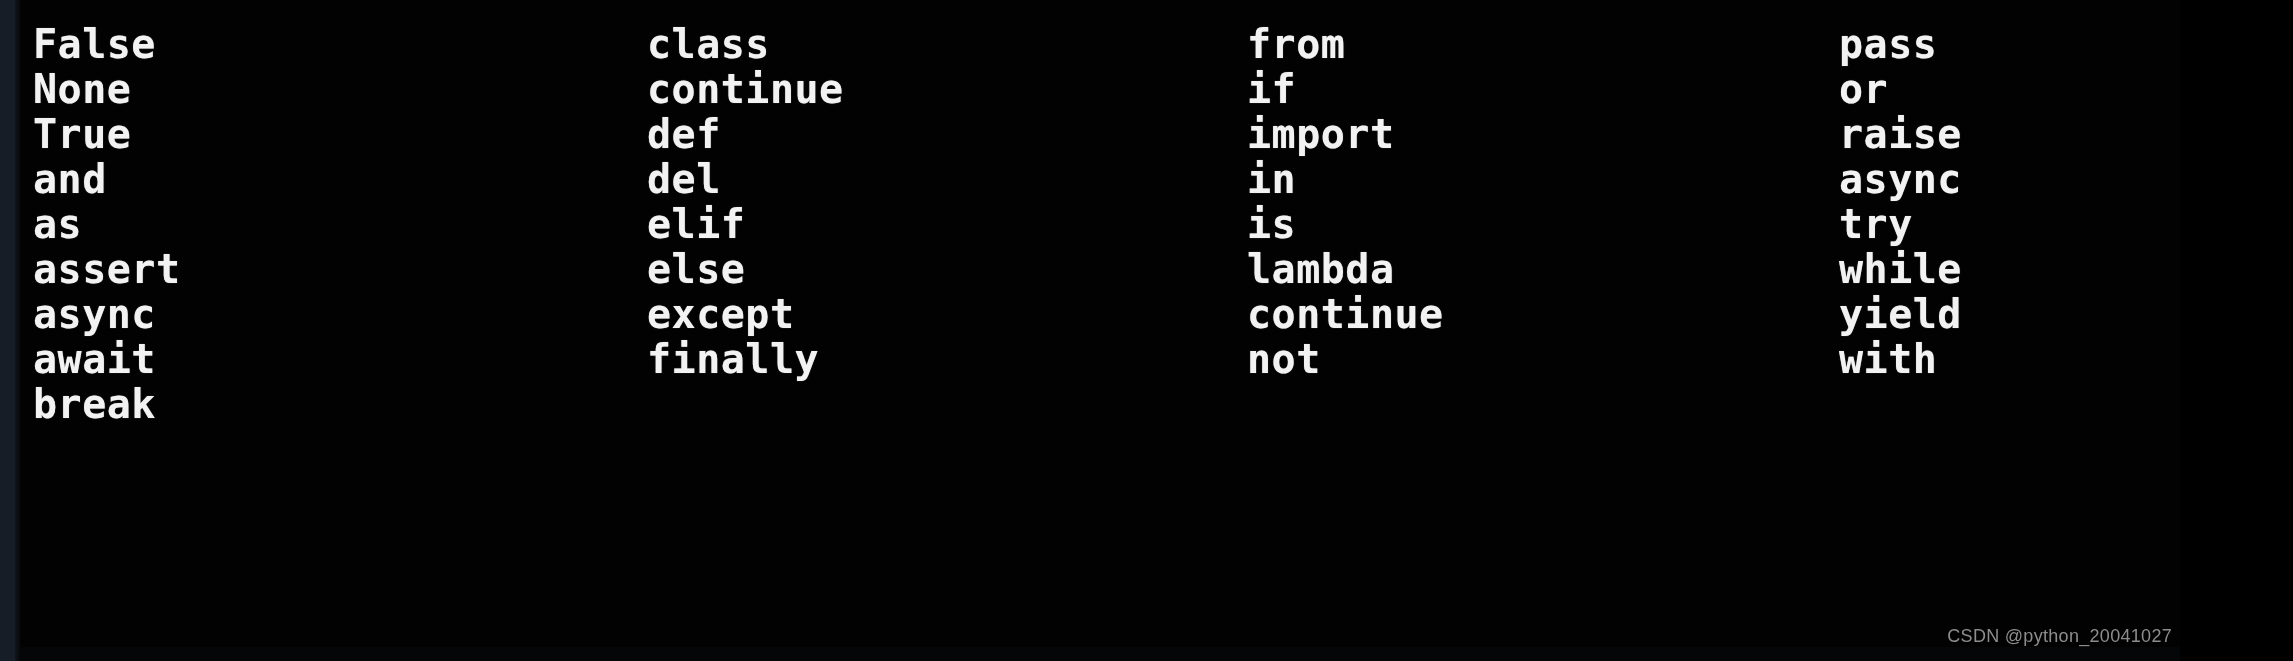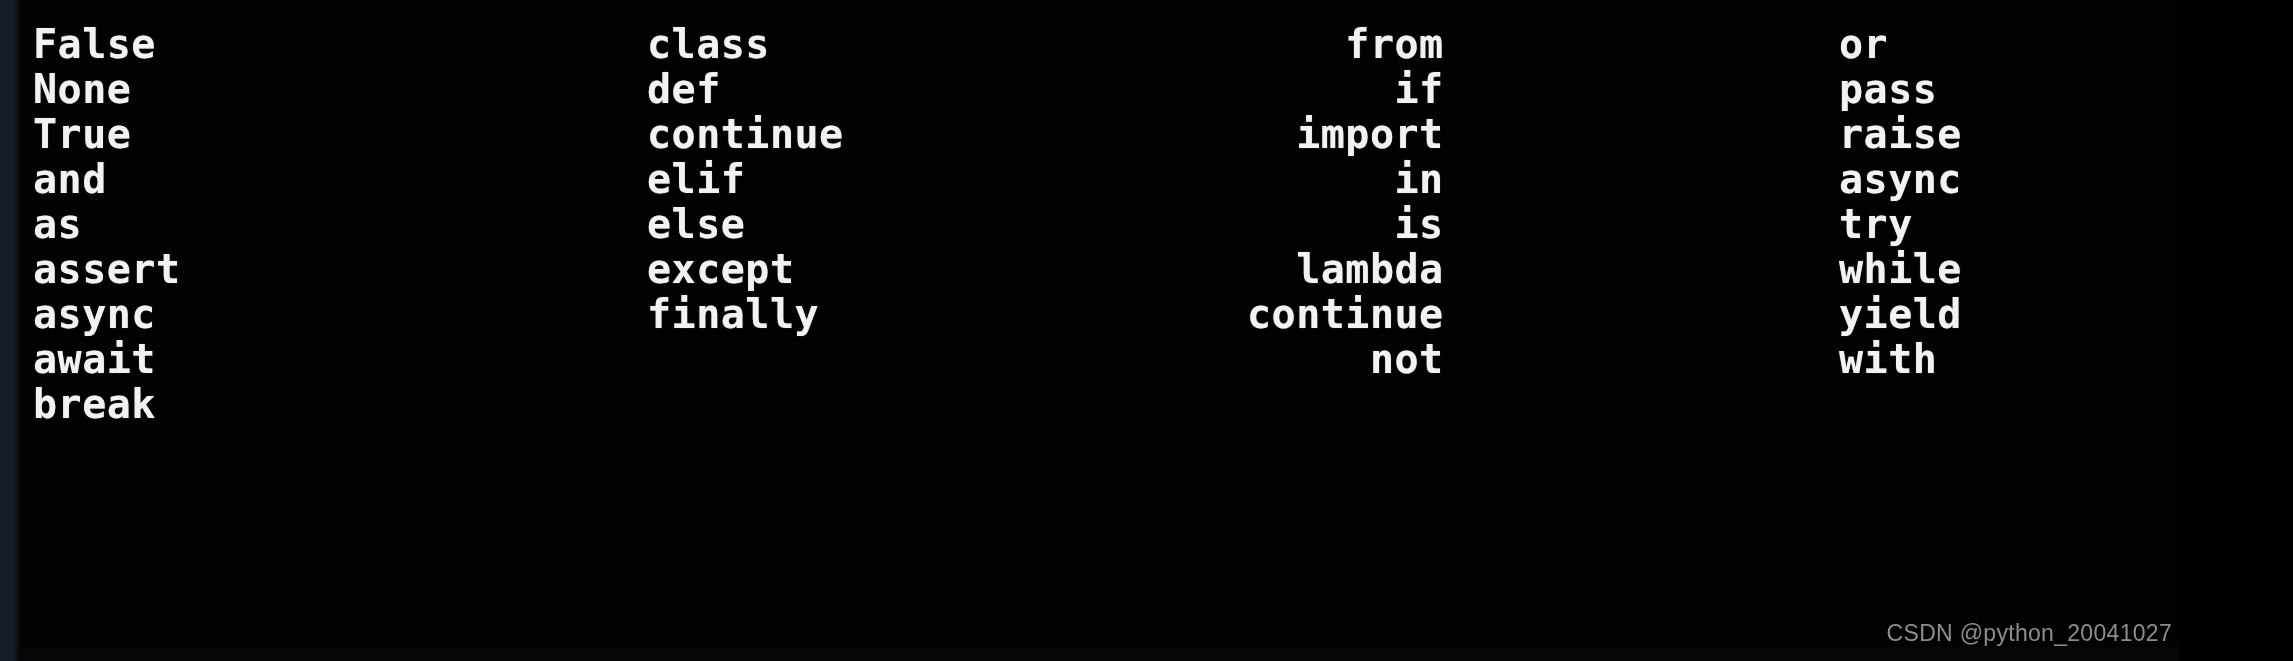--- a/index.html
+++ b/index.html
@@ -66,40 +66,40 @@
     height: 661px;
   }
 
   .kw-column {
     position: absolute;
     top: 22px;
   }
 
   .kw-column.col-0 { left: 33px;   }
   .kw-column.col-1 { left: 647px;  }
-  .kw-column.col-2 { left: 1247px; text-align: right; }
+  .kw-column.col-2 { left: 1247px; }
   .kw-column.col-3 { left: 1839px; }
 
   .kw-item {
     height: 45px;
     line-height: 45px;
     font-size: 40px;
     font-weight: 700;
     color: #f2f2f2;
     letter-spacing: 0.5px;
     white-space: pre;
     text-shadow: 0 0 1px rgba(255,255,255,0.55);
   }
 
   .watermark {
     position: absolute;
     right: 8px;
     bottom: 14px;
     font-family: "Liberation Sans", sans-serif;
-    font-size: 23px;
+    font-size: 18px;
     font-weight: 400;
     color: #8d8d8d;
     letter-spacing: 0.3px;
     white-space: pre;
   }
 </style>
 </head>
 <body>
 
 <div id="screenshot">
@@ -117,42 +117,43 @@
       <div class="kw-item">and</div>
       <div class="kw-item">as</div>
       <div class="kw-item">assert</div>
       <div class="kw-item">async</div>
       <div class="kw-item">await</div>
       <div class="kw-item">break</div>
     </div>
 
     <div class="kw-column col-1">
       <div class="kw-item">class</div>
+      <div class="kw-item">continue</div>
       <div class="kw-item">def</div>
-      <div class="kw-item">continue</div>
+      <div class="kw-item">del</div>
       <div class="kw-item">elif</div>
       <div class="kw-item">else</div>
       <div class="kw-item">except</div>
       <div class="kw-item">finally</div>
     </div>
 
     <div class="kw-column col-2">
       <div class="kw-item">from</div>
       <div class="kw-item">if</div>
       <div class="kw-item">import</div>
       <div class="kw-item">in</div>
       <div class="kw-item">is</div>
       <div class="kw-item">lambda</div>
       <div class="kw-item">continue</div>
       <div class="kw-item">not</div>
     </div>
 
     <div class="kw-column col-3">
+      <div class="kw-item">pass</div>
       <div class="kw-item">or</div>
-      <div class="kw-item">pass</div>
       <div class="kw-item">raise</div>
       <div class="kw-item">async</div>
       <div class="kw-item">try</div>
       <div class="kw-item">while</div>
       <div class="kw-item">yield</div>
       <div class="kw-item">with</div>
     </div>
 
   </div>
 

